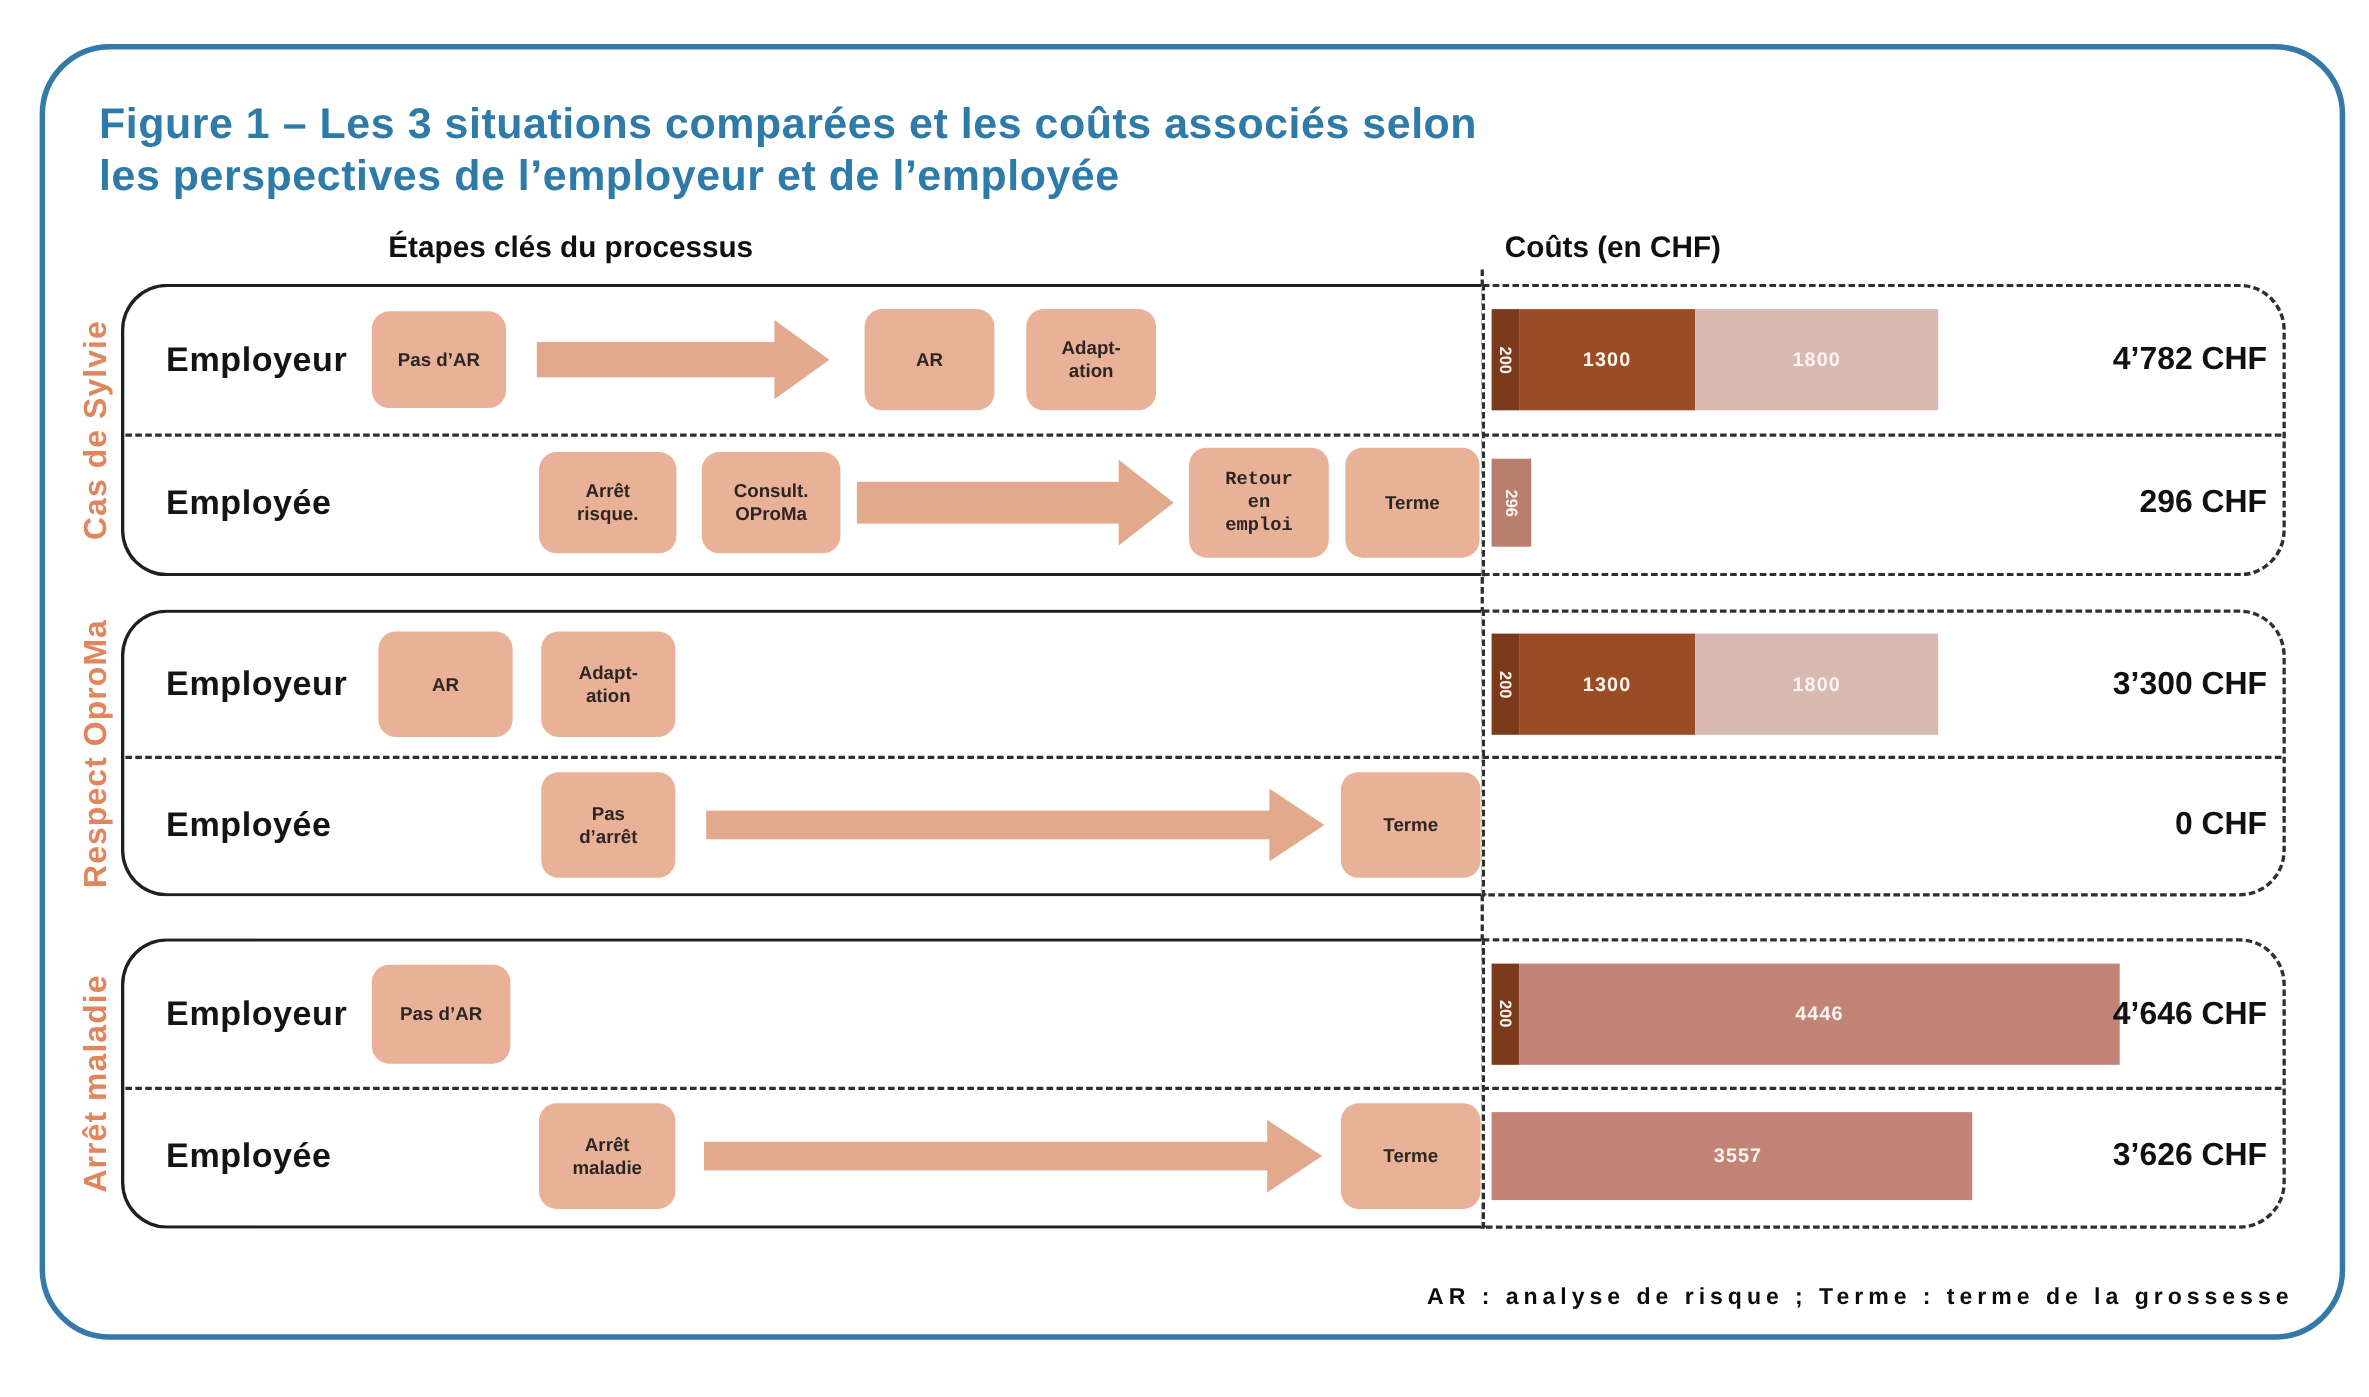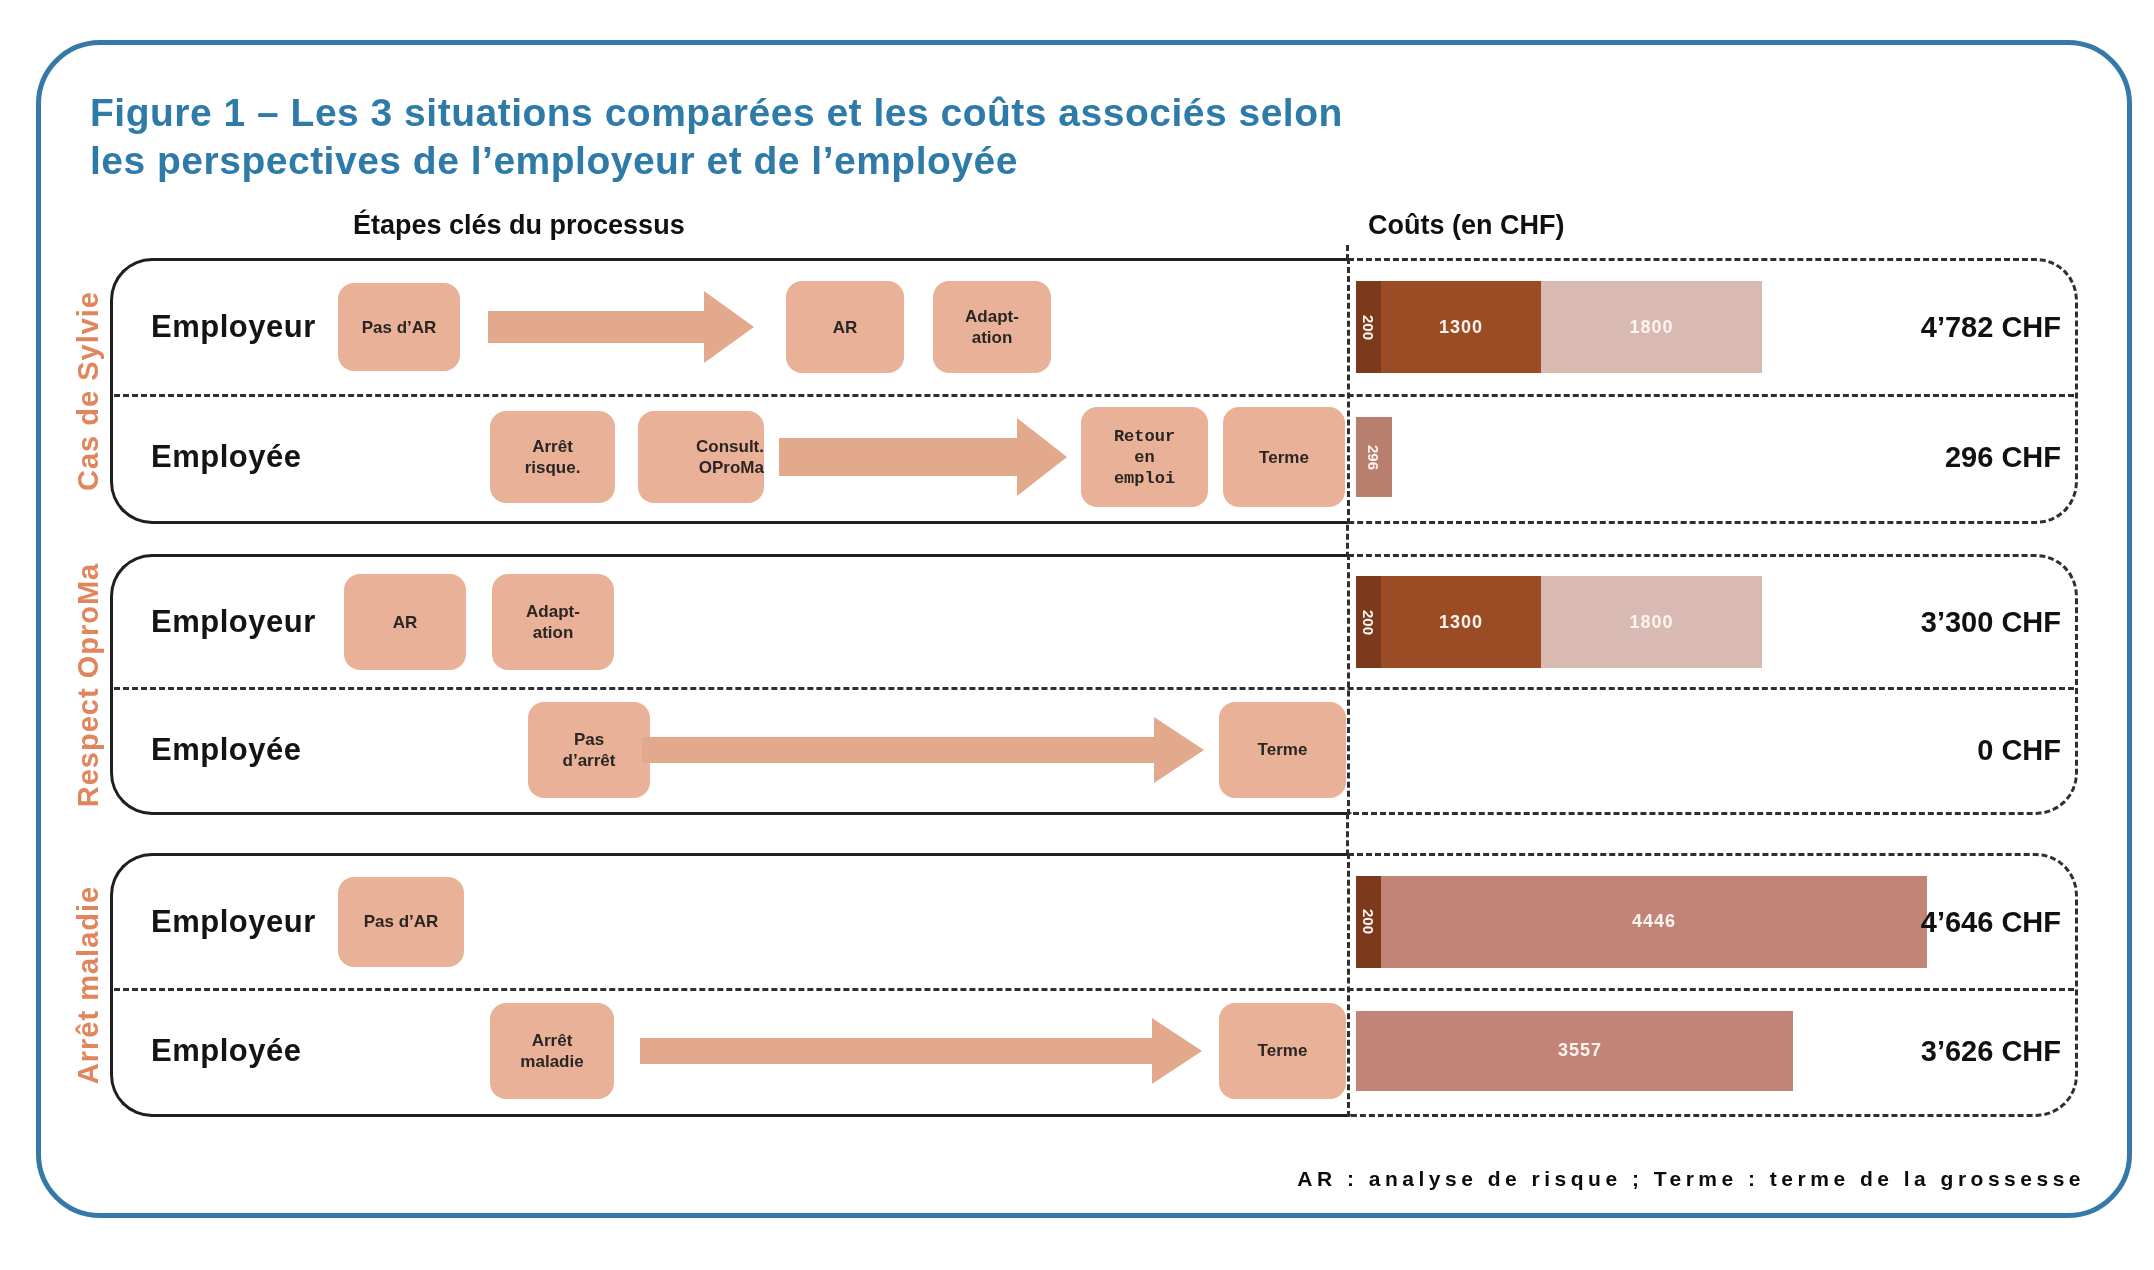--- a/index.html
+++ b/index.html
@@ -111,21 +111,21 @@
               <div class="box-line">Adapt-</div>
               <div class="box-line">ation</div>
             </div>
           </div>
           <div class="prow" style="top: 51%; height: 49%;">
             <div class="actor">Employée</div>
             <div class="step-box" style="left: 377px; width: 125px; height: 92px;">
               <div class="box-line">Arrêt</div>
               <div class="box-line">risque.</div>
             </div>
-            <div class="step-box" style="left: 525px; width: 126px; height: 92px; align-items: flex-end;">
+            <div class="step-box" style="left: 525px; width: 126px; height: 92px;">
               <div class="box-line">Consult.</div>
               <div class="box-line">OProMa</div>
             </div>
             <div class="arrow" style="left: 666px; width: 288px;">
               <div class="a-body" style="height: 38px; right: 42px;"></div>
               <div class="a-head" style="border-top-width: 39px; border-bottom-width: 39px; border-left-width: 50px;"></div>
             </div>
             <div class="step-box" style="left: 968px; width: 127px; height: 100px; font-family: Liberation Mono, monospace;">
               <div class="box-line">Retour</div>
               <div class="box-line">en</div>
@@ -170,21 +170,21 @@
             <div class="step-box" style="left: 231px; width: 122px; height: 96px;">
               <div class="box-line">AR</div>
             </div>
             <div class="step-box" style="left: 379px; width: 122px; height: 96px;">
               <div class="box-line">Adapt-</div>
               <div class="box-line">ation</div>
             </div>
           </div>
           <div class="prow" style="top: 51%; height: 49%;">
             <div class="actor">Employée</div>
-            <div class="step-box" style="left: 379px; width: 122px; height: 96px; margin-left: 36px;">
+            <div class="step-box" style="left: 379px; width: 122px; height: 96px;">
               <div class="box-line">Pas</div>
               <div class="box-line">d’arrêt</div>
             </div>
             <div class="arrow" style="left: 529px; width: 562px;">
               <div class="a-body" style="height: 26px; right: 42px;"></div>
               <div class="a-head" style="border-top-width: 33px; border-bottom-width: 33px; border-left-width: 50px;"></div>
             </div>
             <div class="step-box" style="left: 1106px; width: 127px; height: 96px;">
               <div class="box-line">Terme</div>
             </div>

